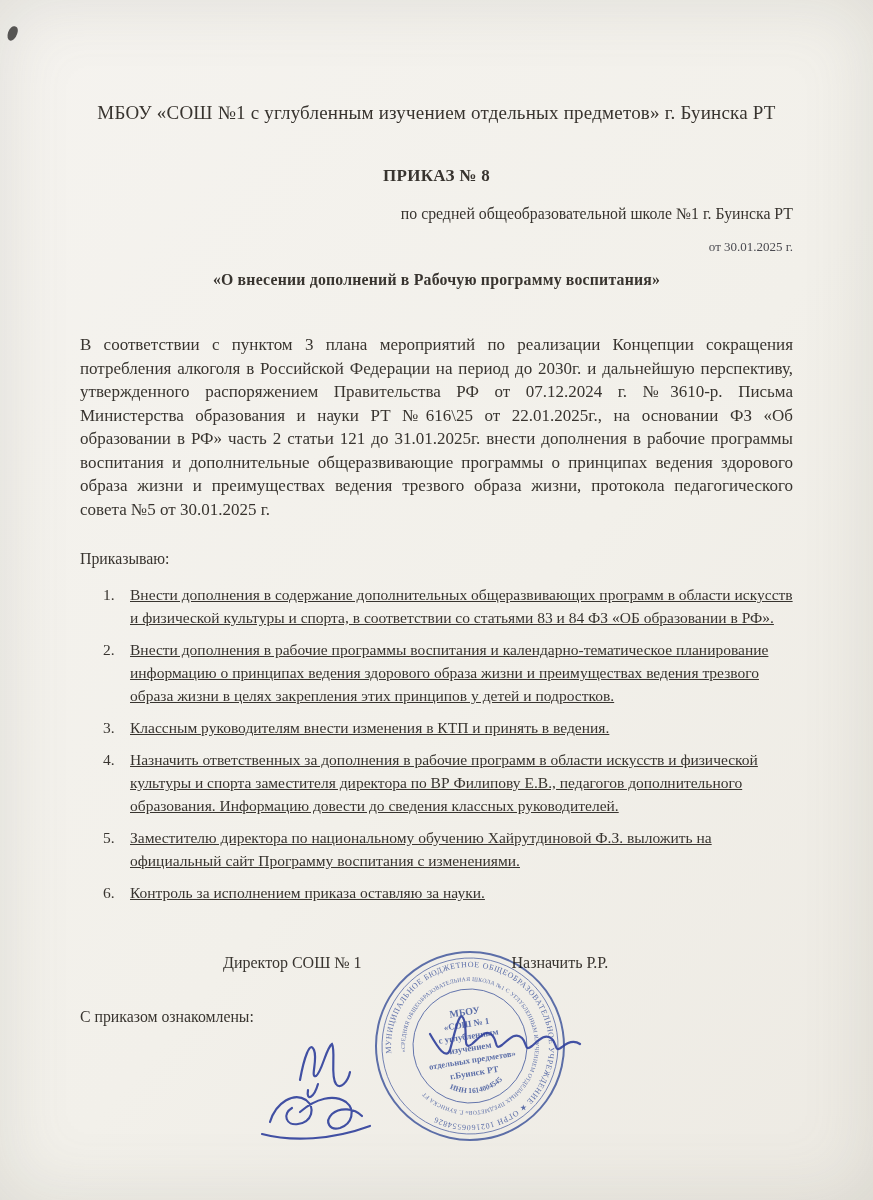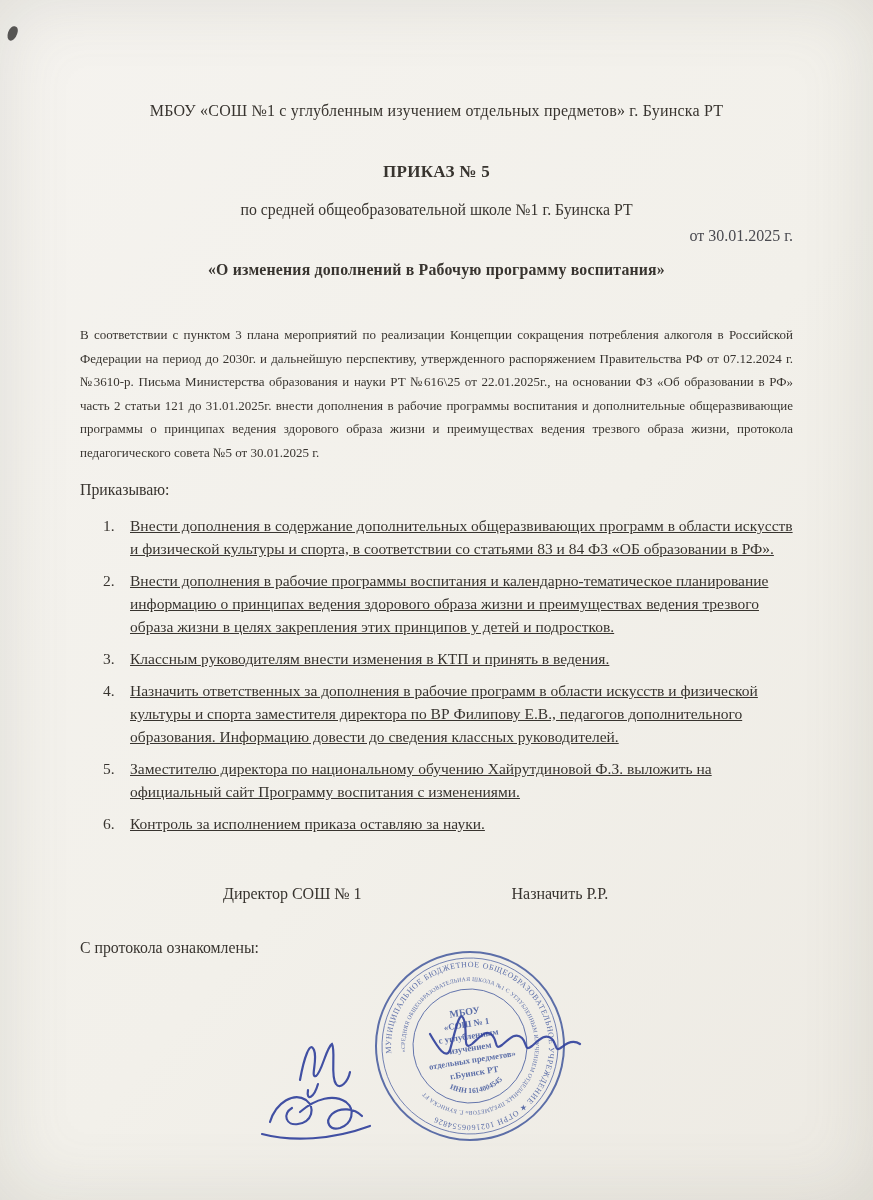--- a/index.html
+++ b/index.html
@@ -12,27 +12,27 @@
     font-family:"Liberation Serif","DejaVu Serif",serif;
     color:#38342f;
     overflow:hidden;
   }
   .speck {
     position:absolute; left:8px; top:26px; width:9px; height:15px;
     background:#3c3b39; border-radius:55% 40% 60% 50%;
     transform:rotate(18deg); opacity:.85;
   }
   .content { position:absolute; left:80px; top:102px; width:713px; }
-  .org-header { text-align:center; font-size:16px; letter-spacing:.2px; }
+  .org-header { text-align:center; font-size:19px; letter-spacing:.2px; }
   .title   { text-align:center; font-weight:bold; font-size:17px; margin-top:42px; letter-spacing:.3px; }
-  .subtitle{ text-align:center; font-size:15.8px; margin-top:19px; }
-  .date-line{ text-align:right; font-size:16px; margin-top:8px; color:#4a4a50; }
+  .subtitle{ text-align:right; font-size:15.8px; margin-top:19px; }
+  .date-line{ text-align:right; font-size:13px; margin-top:16px; color:#4a4a50; }
   .subject { text-align:center; font-weight:bold; font-size:15.8px; margin-top:16px; letter-spacing:.2px; }
-  .preamble{ margin:44px 0 0 0; font-size:13px; line-height:23.5px; text-align:justify; }
-  .order-word{ margin-top:17px; font-size:15.8px; }
+  .preamble{ margin:44px 0 0 0; font-size:17px; line-height:23.5px; text-align:justify; }
+  .order-word{ margin-top:29px; font-size:15.8px; }
   .olist { margin-top:15px; }
   .li { display:flex; margin-bottom:9px; font-size:15.5px; line-height:23px; }
   .num { flex:none; width:27px; margin-left:23px; }
   .li-text { flex:1;text-decoration:underline; }
   .sig-row { display:flex; margin-top:50px; font-size:16px; white-space:nowrap; }
   .sig-label { margin-left:143px; }
   .sig-name { margin-left:150px; }
   .ack-line { margin-top:36px; font-size:15.8px; }
   .stamp {
     position:absolute; left:372px; top:948px; width:196px; height:196px;
@@ -49,24 +49,24 @@
 </style>
 </head>
 <body>
 
 <div class="page">
 
   <div class="speck"></div>
 
   <div class="content">
     <div class="org-header">МБОУ «СОШ №1 с углубленным изучением отдельных предметов» г. Буинска РТ</div>
-    <div class="title">ПРИКАЗ № 5</div>
+    <div class="title">ПРИКАЗ № 8</div>
     <div class="subtitle">по средней общеобразовательной школе №1 г. Буинска РТ</div>
     <div class="date-line">от 30.01.2025 г.</div>
-    <div class="subject">«О изменения дополнений в Рабочую программу воспитания»</div>
+    <div class="subject">«О внесении дополнений в Рабочую программу воспитания»</div>
 
     <p class="preamble">В соответствии с пунктом 3 плана мероприятий по реализации Концепции сокращения потребления алкоголя в Российской Федерации на период до 2030г. и дальнейшую перспективу, утвержденного распоряжением Правительства РФ от 07.12.2024 г. №3610-р. Письма Министерства образования и науки РТ №616\25 от 22.01.2025г., на основании ФЗ «Об образовании в РФ» часть 2 статьи 121 до 31.01.2025г. внести дополнения в рабочие программы воспитания и дополнительные общеразвивающие программы о принципах ведения здорового образа жизни и преимуществах ведения трезвого образа жизни, протокола педагогического совета №5 от 30.01.2025 г.</p>
 
     <div class="order-word">Приказываю:</div>
 
     <div class="olist">
       <div class="li">
         <span class="num">1.</span>
         <span class="li-text">Внести дополнения в содержание дополнительных общеразвивающих программ в области искусств и физической культуры и спорта, в соответствии со статьями 83 и 84 ФЗ «ОБ образовании в РФ».</span>
       </div>
@@ -90,21 +90,21 @@
         <span class="num">6.</span>
         <span class="li-text">Контроль за исполнением приказа оставляю за науки.</span>
       </div>
     </div>
 
     <div class="sig-row">
       <span class="sig-label">Директор СОШ № 1</span>
       <span class="sig-name">Назначить Р.Р.</span>
     </div>
 
-    <div class="ack-line">С протокола ознакомлены:</div>
+    <div class="ack-line">С приказом ознакомлены:</div>
   </div>
 
   <div class="stamp">
     <svg viewBox="0 0 196 196" width="196" height="196" xmlns="http://www.w3.org/2000/svg" xmlns:xlink="http://www.w3.org/1999/xlink">
       <defs>
         <path id="ring1" d="M98 98 m -79 0 a 79 79 0 1 1 158 0 a 79 79 0 1 1 -158 0"></path>
         <path id="ring2" d="M98 98 m -65 0 a 65 65 0 1 1 130 0 a 65 65 0 1 1 -130 0"></path>
         <path id="arcBottom" d="M98 98 m -47 0 a 47 47 0 1 0 94 0"></path>
       </defs>
       <g fill="none" stroke="#3f58aa">

